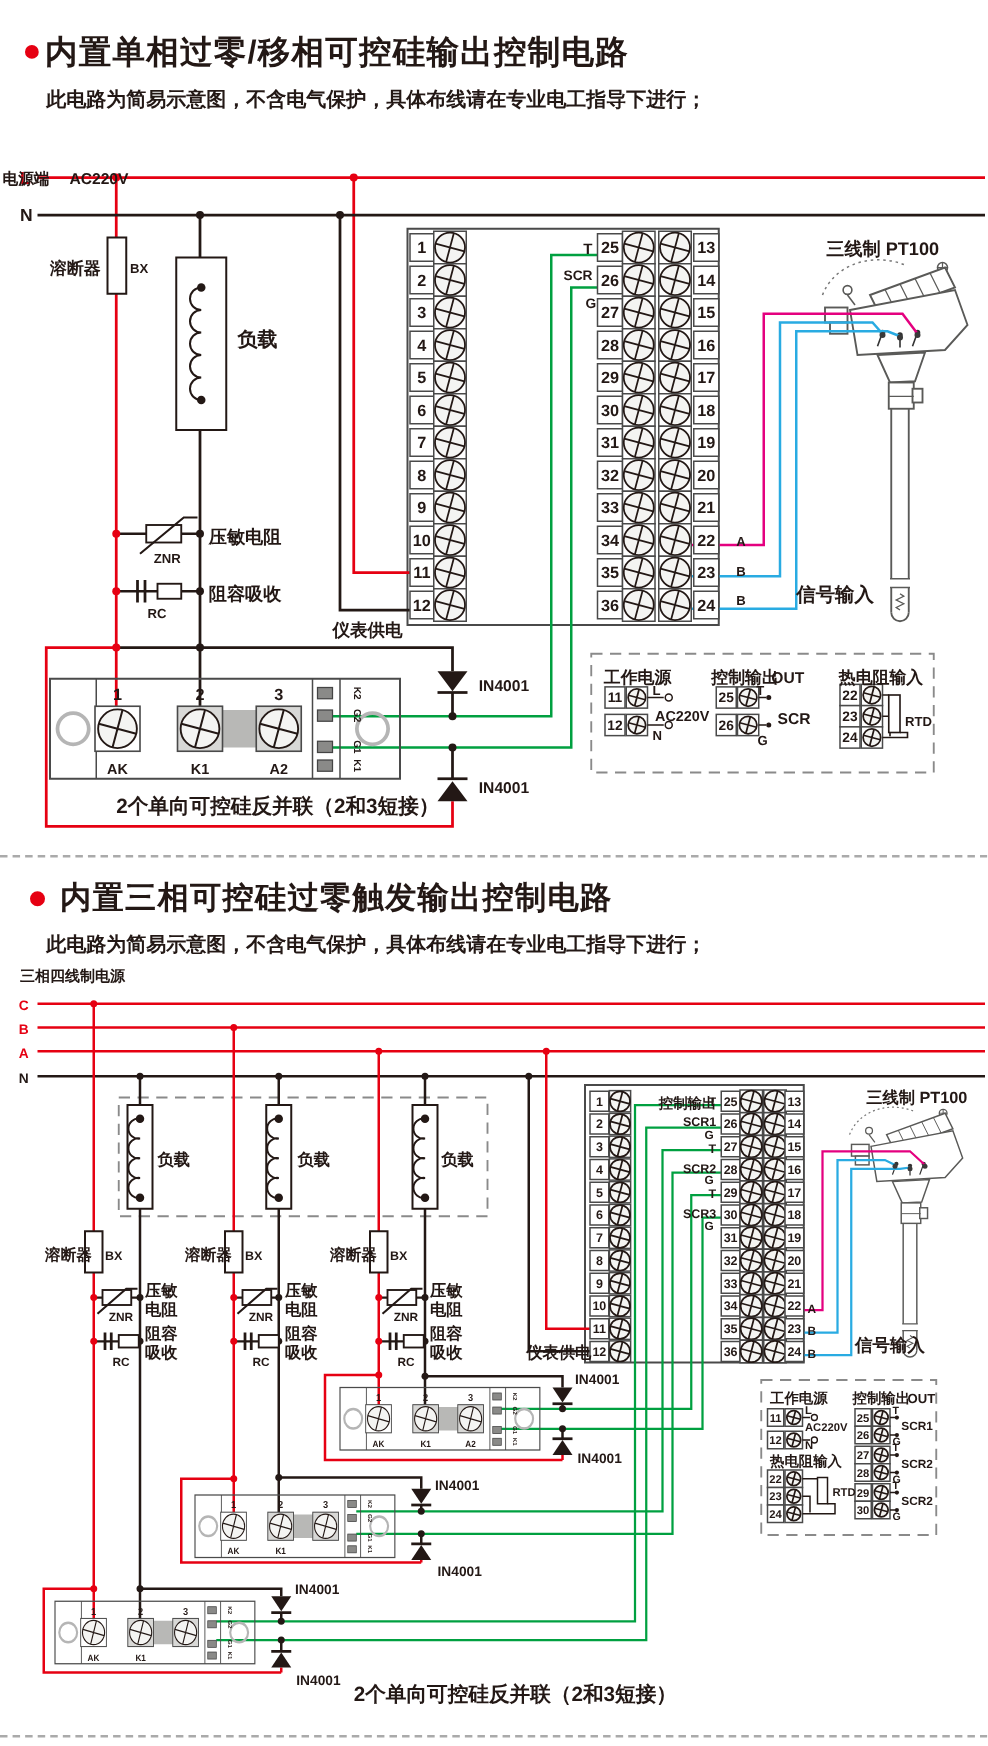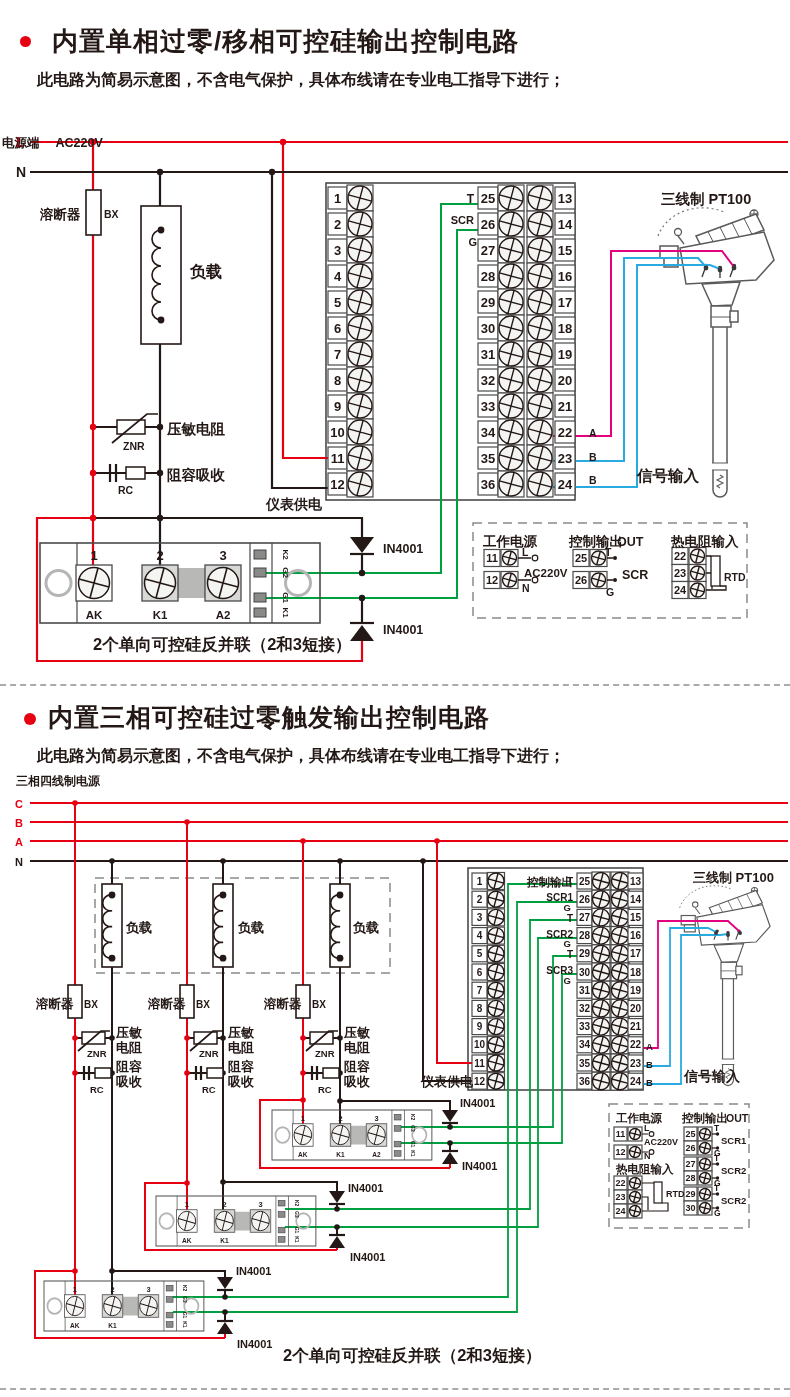--- a/index.html
+++ b/index.html
@@ -1302,21 +1302,21 @@
       <text x="714" y="1191" font-size="8.5" font-weight="bold" fill="#231815" text-anchor="start" font-family="&quot;Liberation Sans&quot;,&quot;DejaVu Sans&quot;,sans-serif">T</text>
       <text x="714" y="1156" font-size="8.5" font-weight="bold" fill="#231815" text-anchor="start" font-family="&quot;Liberation Sans&quot;,&quot;DejaVu Sans&quot;,sans-serif">G</text>
       <text x="714" y="1186" font-size="8.5" font-weight="bold" fill="#231815" text-anchor="start" font-family="&quot;Liberation Sans&quot;,&quot;DejaVu Sans&quot;,sans-serif">G</text>
       <text x="714" y="1216" font-size="8.5" font-weight="bold" fill="#231815" text-anchor="start" font-family="&quot;Liberation Sans&quot;,&quot;DejaVu Sans&quot;,sans-serif">G</text>
       <text x="721" y="1144" font-size="9.5" font-weight="bold" fill="#231815" text-anchor="start" font-family="&quot;Liberation Sans&quot;,&quot;DejaVu Sans&quot;,sans-serif">SCR1</text>
       <text x="721" y="1174" font-size="9.5" font-weight="bold" fill="#231815" text-anchor="start" font-family="&quot;Liberation Sans&quot;,&quot;DejaVu Sans&quot;,sans-serif">SCR2</text>
       <text x="721" y="1204" font-size="9.5" font-weight="bold" fill="#231815" text-anchor="start" font-family="&quot;Liberation Sans&quot;,&quot;DejaVu Sans&quot;,sans-serif">SCR2</text>
     </svg>
 
 <div class="bullet" style="left:20px;top:36px;"></div>
-<div class="abs t1" style="left:52px;top:24px;text-align:right;">内置单相过零/移相可控硅输出控制电路</div>
+<div class="abs t1" style="left:36px;top:24px;text-align:right;">内置单相过零/移相可控硅输出控制电路</div>
 <div class="abs sub" style="left:37px;top:70px;">此电路为简易示意图，不含电气保护，具体布线请在专业电工指导下进行；</div>
 <div class="abs small" style="left:2px;top:105px;margin-top:30px;"><span>电源端</span><span class="v2">AC220V</span></div>
 
 <div class="sep" style="top:684px;"></div>
 
 <div class="bullet" style="left:24px;top:713px;width:12px;height:12px;"></div>
 <div class="abs t2" style="left:48px;top:701px;text-align:right;">内置三相可控硅过零触发输出控制电路</div>
 <div class="abs sub" style="left:37px;top:746px;">此电路为简易示意图，不含电气保护，具体布线请在专业电工指导下进行；</div>
 <div class="abs" style="left:16px;top:773px;font-size:12px;font-family:Liberation Mono, monospace;">三相四线制电源</div>
 

